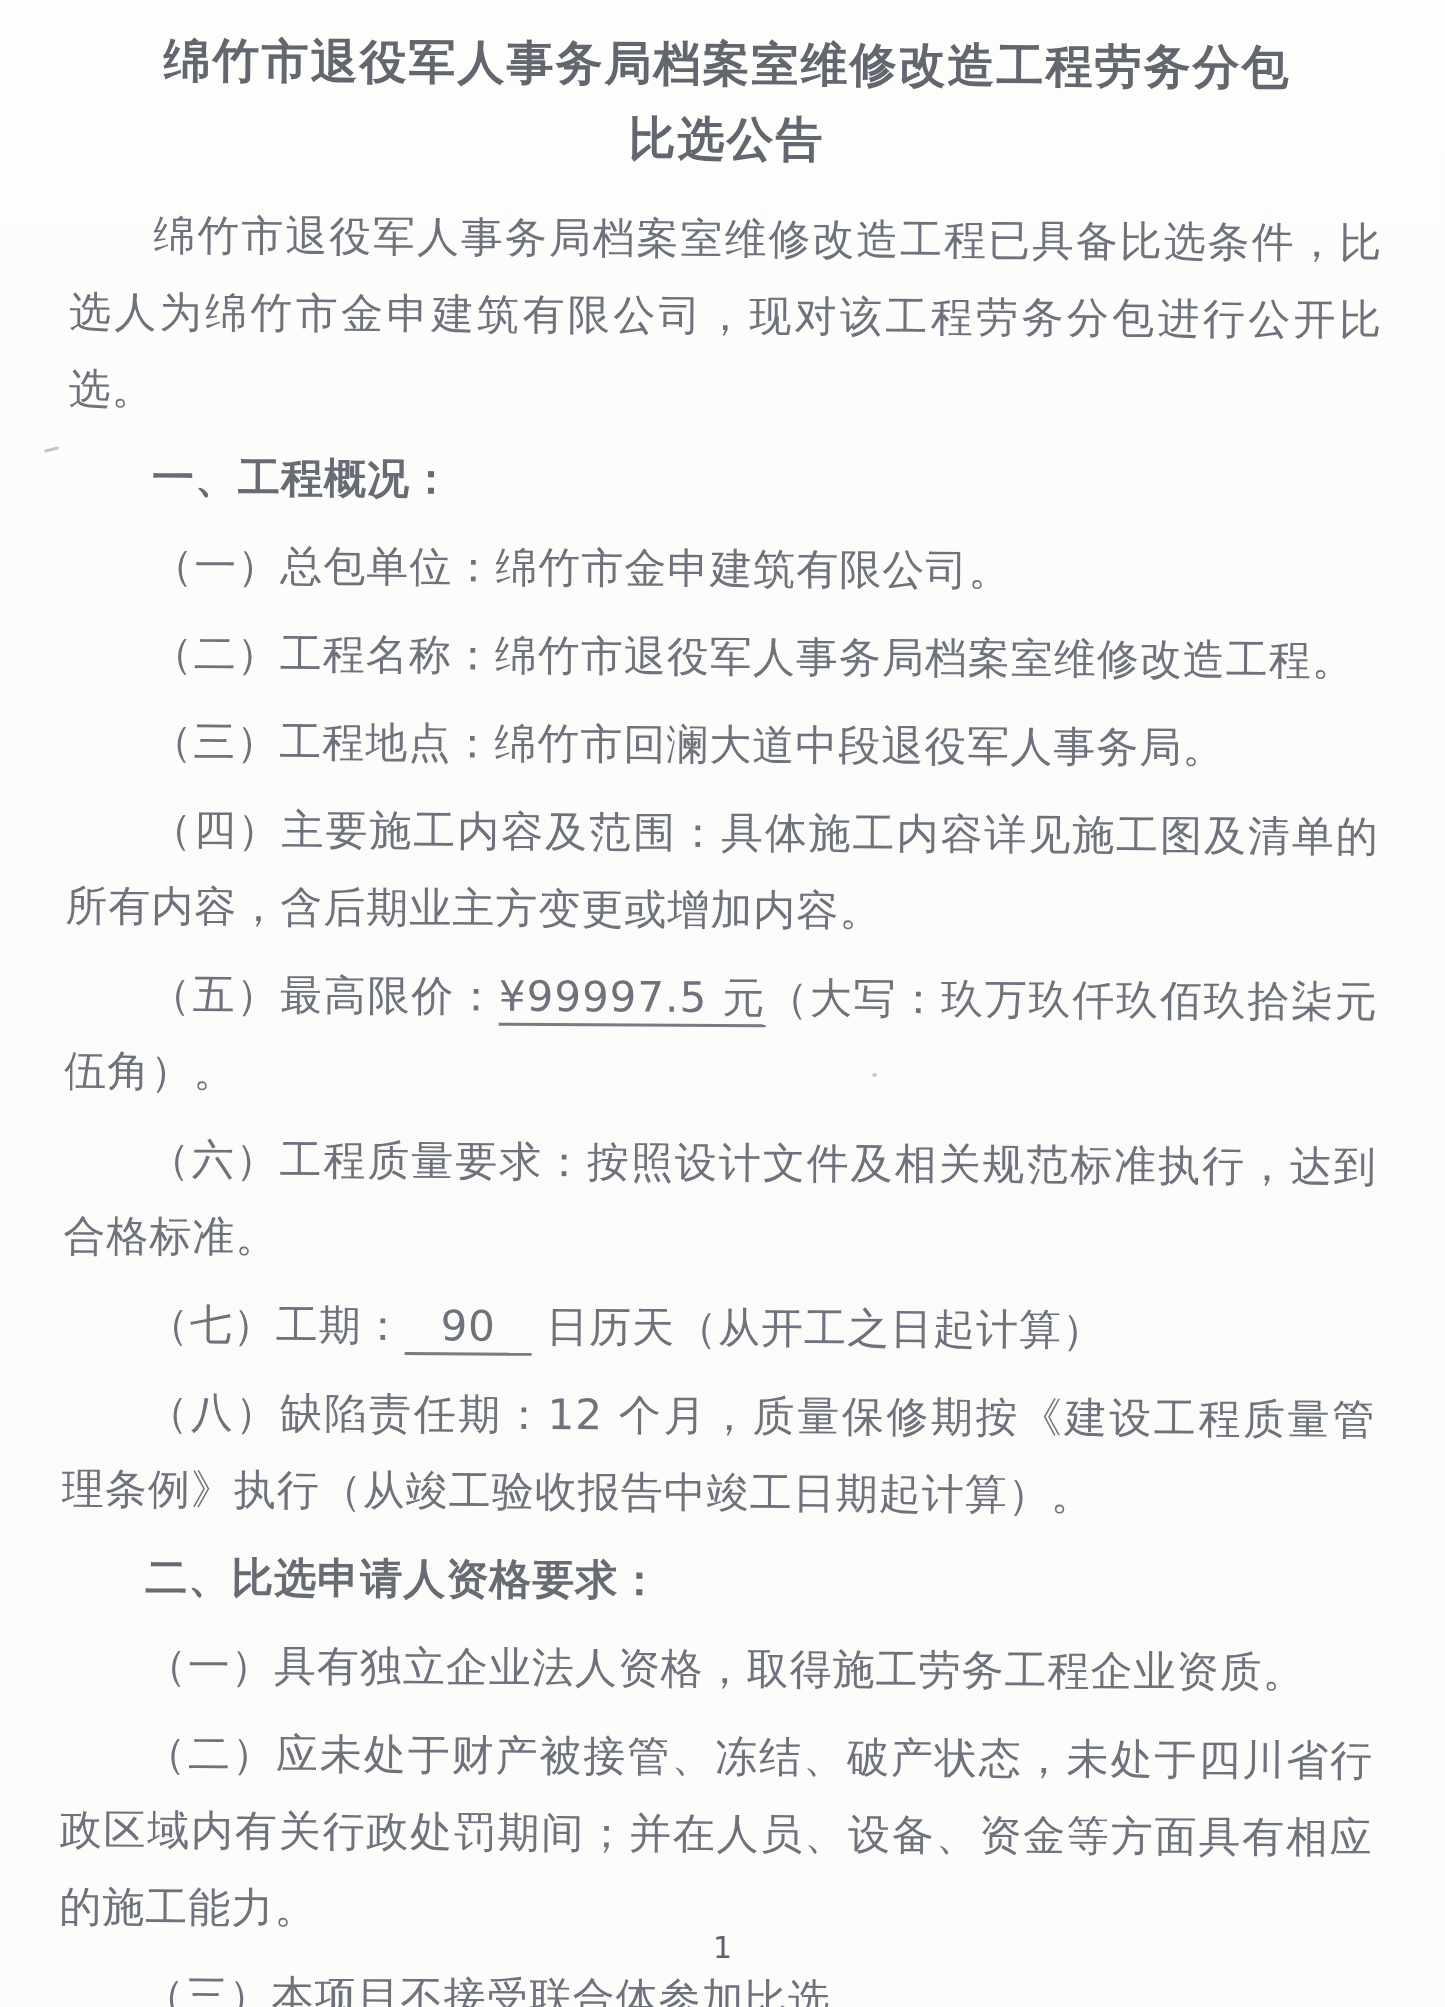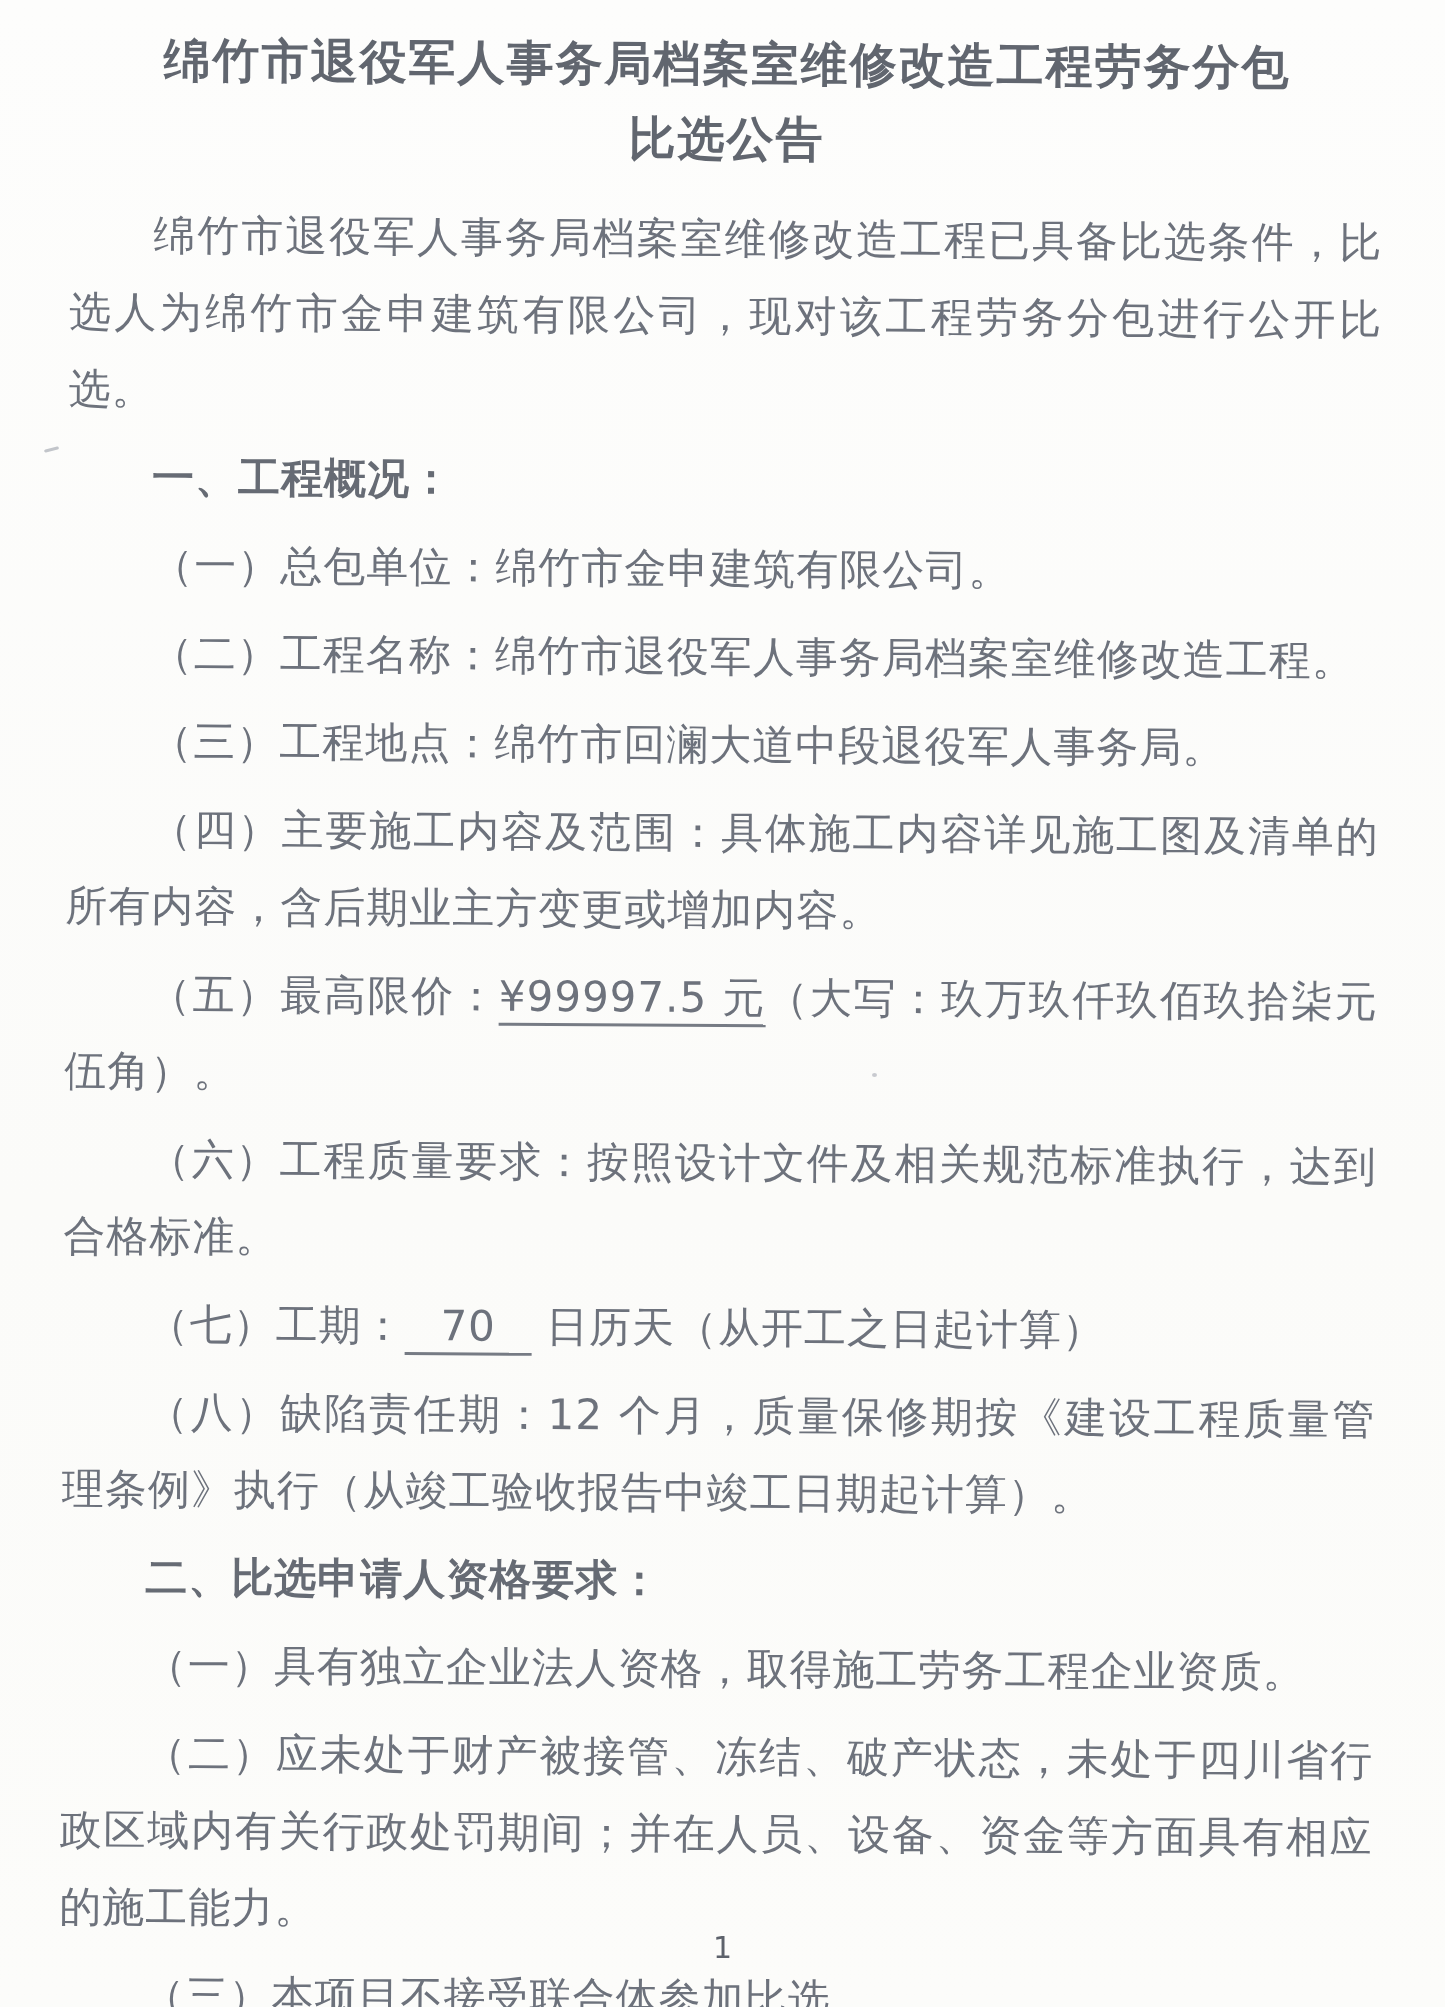--- a/index.html
+++ b/index.html
@@ -100,21 +100,21 @@
       <p>（二）工程名称：绵竹市退役军人事务局档案室维修改造工程。</p>
 
       <p>（三）工程地点：绵竹市回澜大道中段退役军人事务局。</p>
 
       <p>（四）主要施工内容及范围：具体施工内容详见施工图及清单的所有内容，含后期业主方变更或增加内容。</p>
 
       <p><span>（五）最高限价：</span><span class="u-line">¥99997.5 元</span><span>（大写：玖万玖仟玖佰玖拾柒元伍角）。</span></p>
 
       <p>（六）工程质量要求：按照设计文件及相关规范标准执行，达到合格标准。</p>
 
-      <p><span>（七）工期：</span><span class="u-blank">70</span><span> 日历天（从开工之日起计算）</span></p>
+      <p><span>（七）工期：</span><span class="u-blank">90</span><span> 日历天（从开工之日起计算）</span></p>
 
       <p>（八）缺陷责任期：12 个月，质量保修期按《建设工程质量管理条例》执行（从竣工验收报告中竣工日期起计算）。</p>
 
       <p class="sec-heading">二、比选申请人资格要求：</p>
 
       <p>（一）具有独立企业法人资格，取得施工劳务工程企业资质。</p>
 
       <p>（二）应未处于财产被接管、冻结、破产状态，未处于四川省行政区域内有关行政处罚期间；并在人员、设备、资金等方面具有相应的施工能力。</p>
 
       <p>（三）本项目不接受联合体参加比选。</p>

